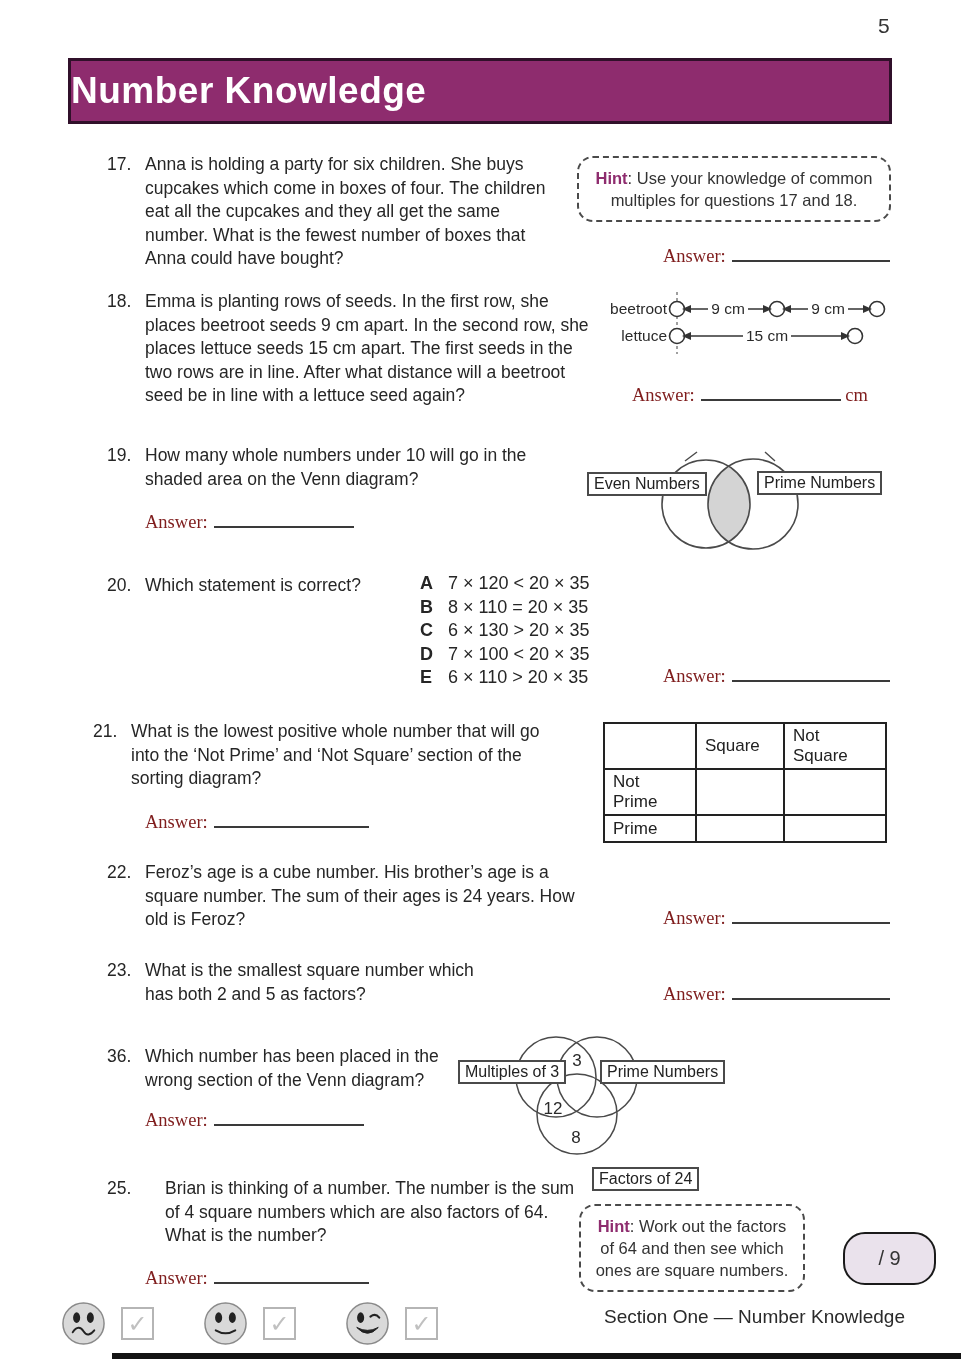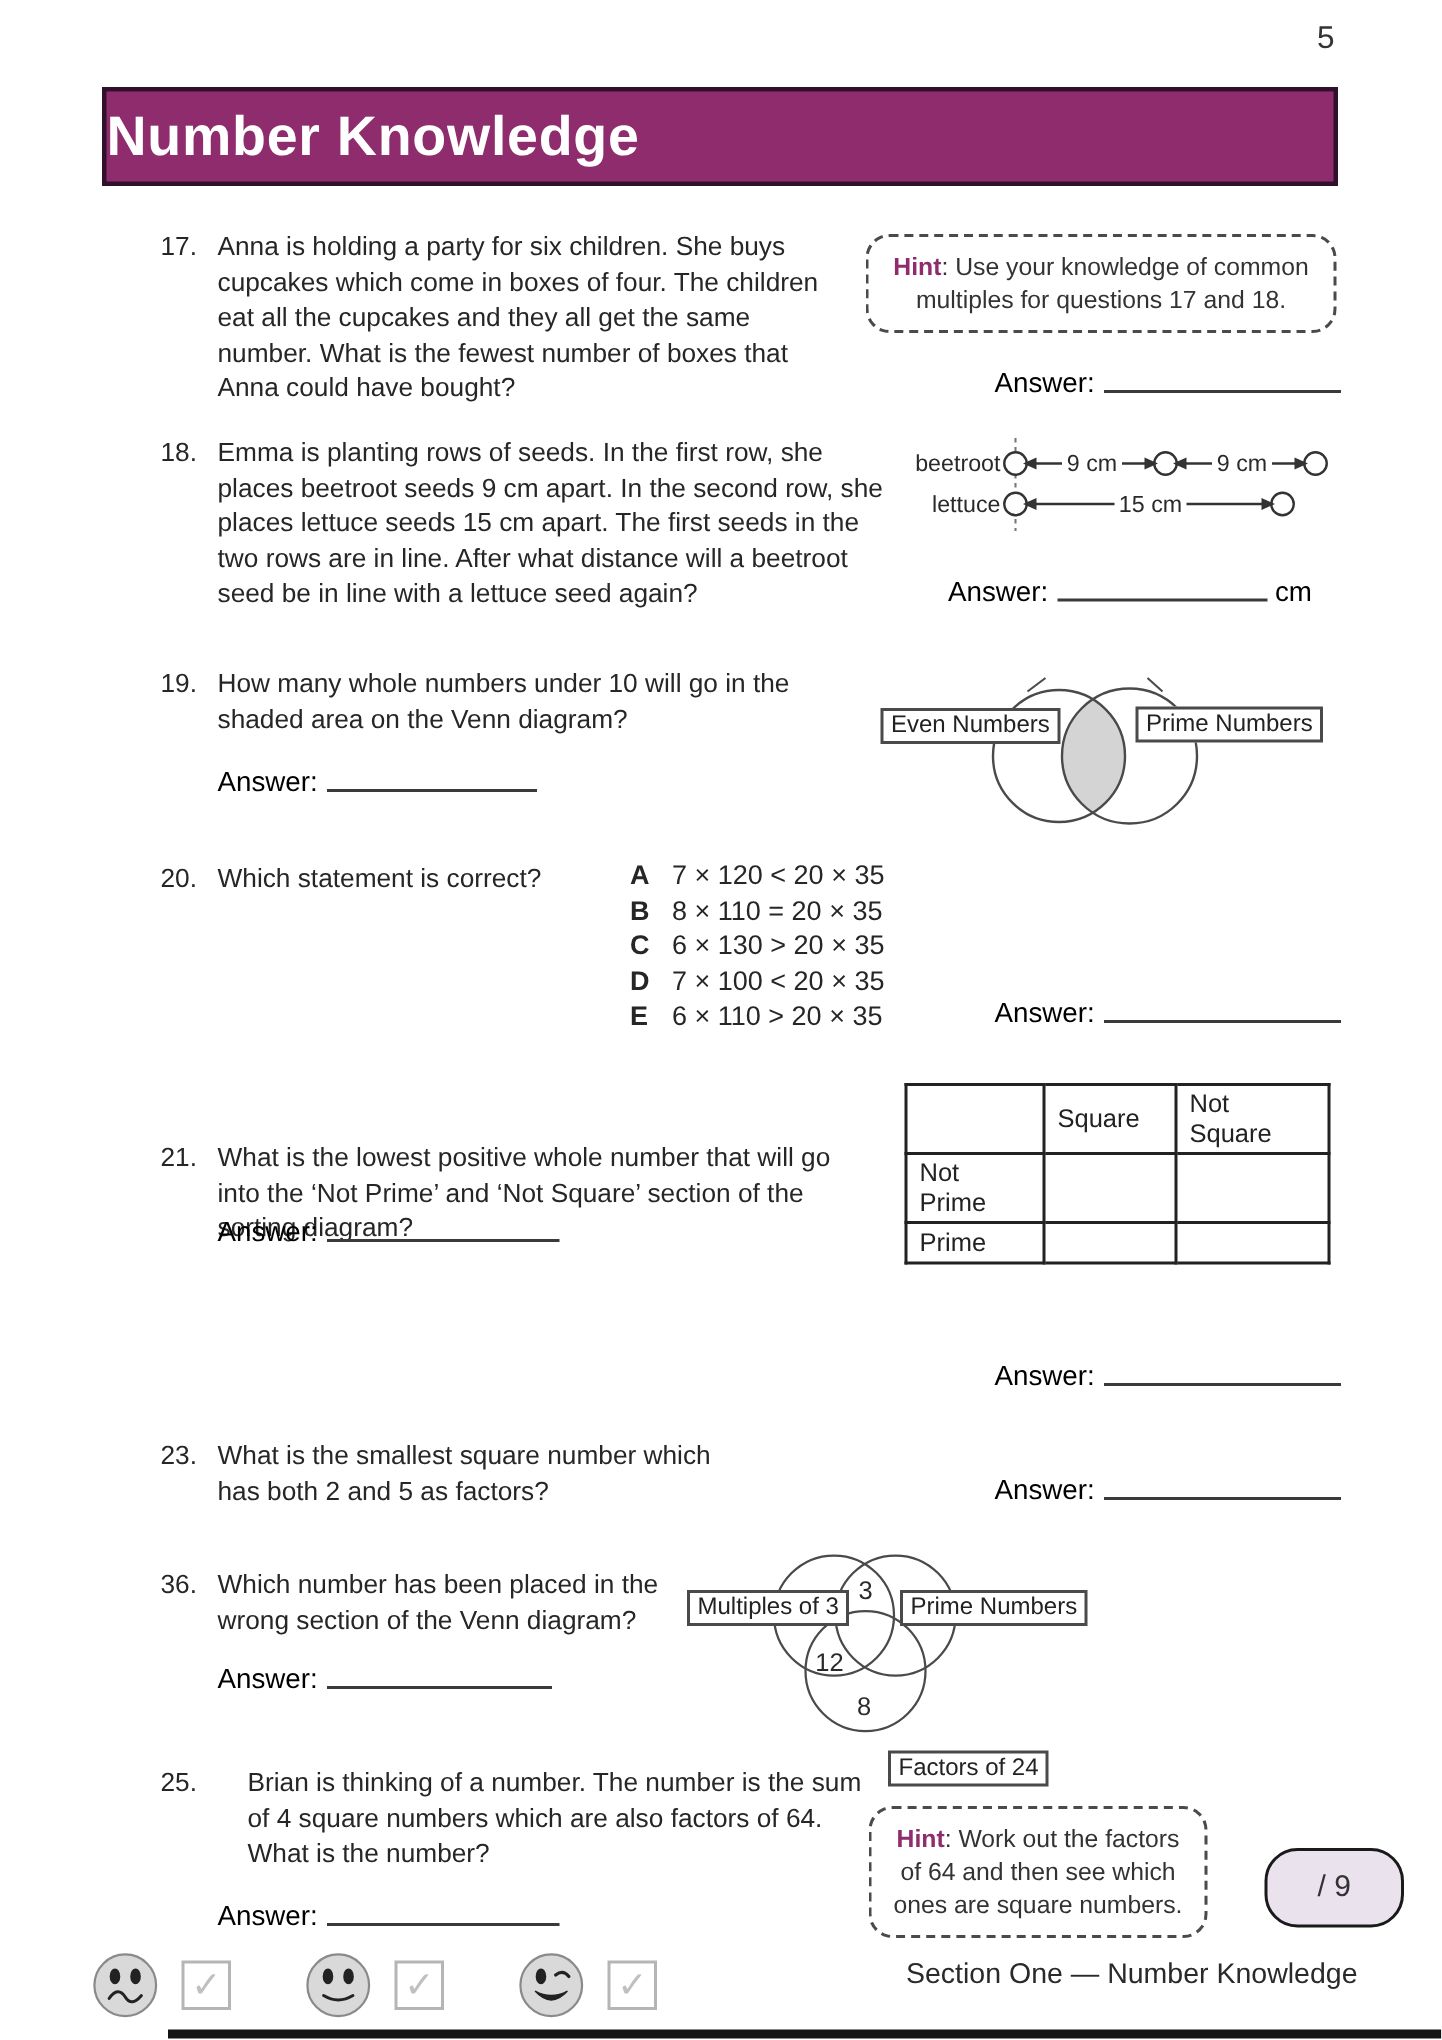--- a/index.html
+++ b/index.html
@@ -10,21 +10,21 @@
 
   .banner { position:absolute; left:68px; top:58px; width:824px; height:66px;
             background:#8e2c6e; border:3px solid #30102a;
             display:flex; align-items:center; justify-content:flex-start; }
   .banner-title { color:#ffffff; font-size:37px; font-weight:bold; letter-spacing:0.5px; }
 
   .q { position:absolute; display:flex; font-size:17.5px; line-height:23.5px; color:#262626; }
   .qnum { width:38px; flex:none; }
   .qtext { flex:1; }
 
-  .answer { position:absolute; font-size:18.5px; color:#000000; white-space:nowrap; }
+  .answer { position:absolute; font-size:18.5px; color:#7f1d1d; white-space:nowrap;font-family:Liberation Serif, serif; }
   .blank { display:inline-block; border-bottom:2px solid #3a3a3a; height:0.95em; vertical-align:baseline; margin-left:6px; }
 
   .hint { position:absolute; border:2.5px dashed #4a4a4a; border-radius:16px; background:#fff;
           text-align:center; padding:9px 10px; font-size:16.5px; line-height:22px; color:#333; }
   .hint b { color:#8e2c6e; }
 
   .venn-label { position:absolute; border:2px solid #4a4a4a; background:#fff; padding:0px 5px;
                 font-size:16px; line-height:20px; color:#222; white-space:nowrap;margin-top:31px; }
 
   .options { position:absolute; font-size:18px; line-height:23.5px; color:#262626; }
@@ -164,21 +164,21 @@
     <div class="opt">
         <b>E</b>
         <span>6 × 110 &gt; 20 × 35</span>
       </div>
   </div>
 
   <div class="answer" style="left:663px; top:664px;">
     <span>Answer:</span><span class="blank" style="width:158px;"></span>
   </div>
 
-  <div class="q" style="left:107px; top:720px; width:450px;margin-top:40px;">
+  <div class="q" style="left:93px; top:720px; width:450px;">
     <div class="qnum">21.</div>
     <div class="qtext">What is the lowest positive whole number that will go into the ‘Not Prime’ and ‘Not Square’ section of the sorting diagram?</div>
   </div>
 
   <table class="sort" style="left:603px; top:722px;">
     <tbody>
         <tr>
       <td class="c0"></td>
       <td class="c1">Square</td>
       <td class="c2">Not Square</td>
@@ -193,20 +193,24 @@
       <td class="c1"></td>
       <td class="c2"></td>
     </tr>
   </tbody>
     </table>
 
   <div class="answer" style="left:145px; top:810px;">
     <span>Answer:</span><span class="blank" style="width:155px;"></span>
   </div>
 
+  <div class="q" style="left:107px; top:861px; width:480px;">
+    <div class="qnum">22.</div>
+    <div class="qtext">Feroz’s age is a cube number. His brother’s age is a square number. The sum of their ages is 24 years. How old is Feroz?</div>
+  </div>
   <div class="answer" style="left:663px; top:906px;">
     <span>Answer:</span><span class="blank" style="width:158px;"></span>
   </div>
 
   <div class="q" style="left:107px; top:959px; width:370px;">
     <div class="qnum">23.</div>
     <div class="qtext">What is the smallest square number which has both 2 and 5 as factors?</div>
   </div>
   <div class="answer" style="left:663px; top:982px;">
     <span>Answer:</span><span class="blank" style="width:158px;"></span>

